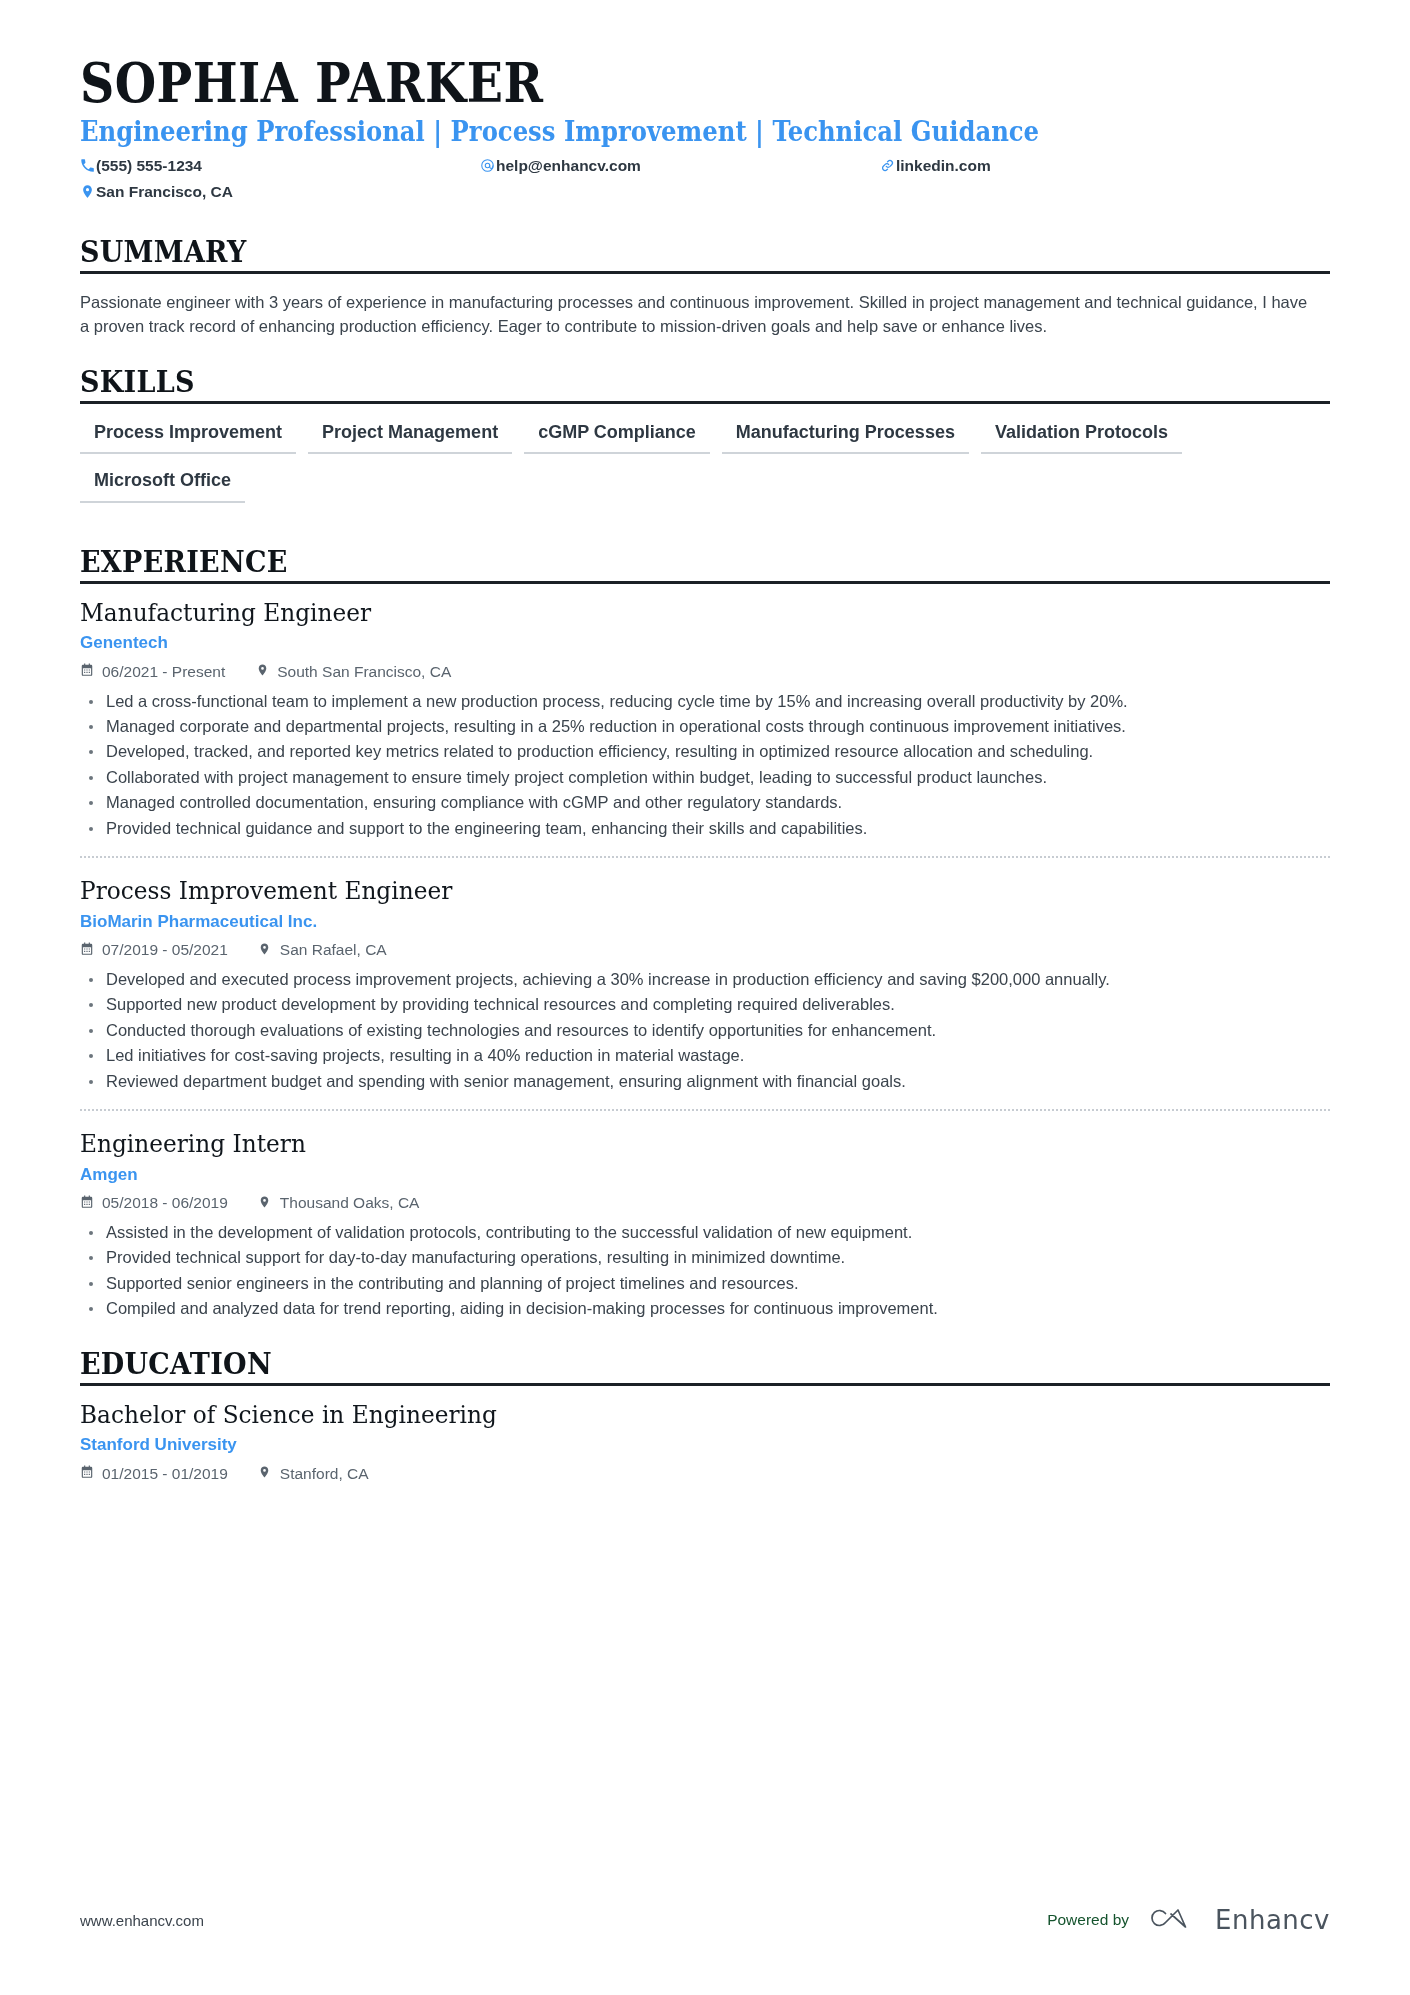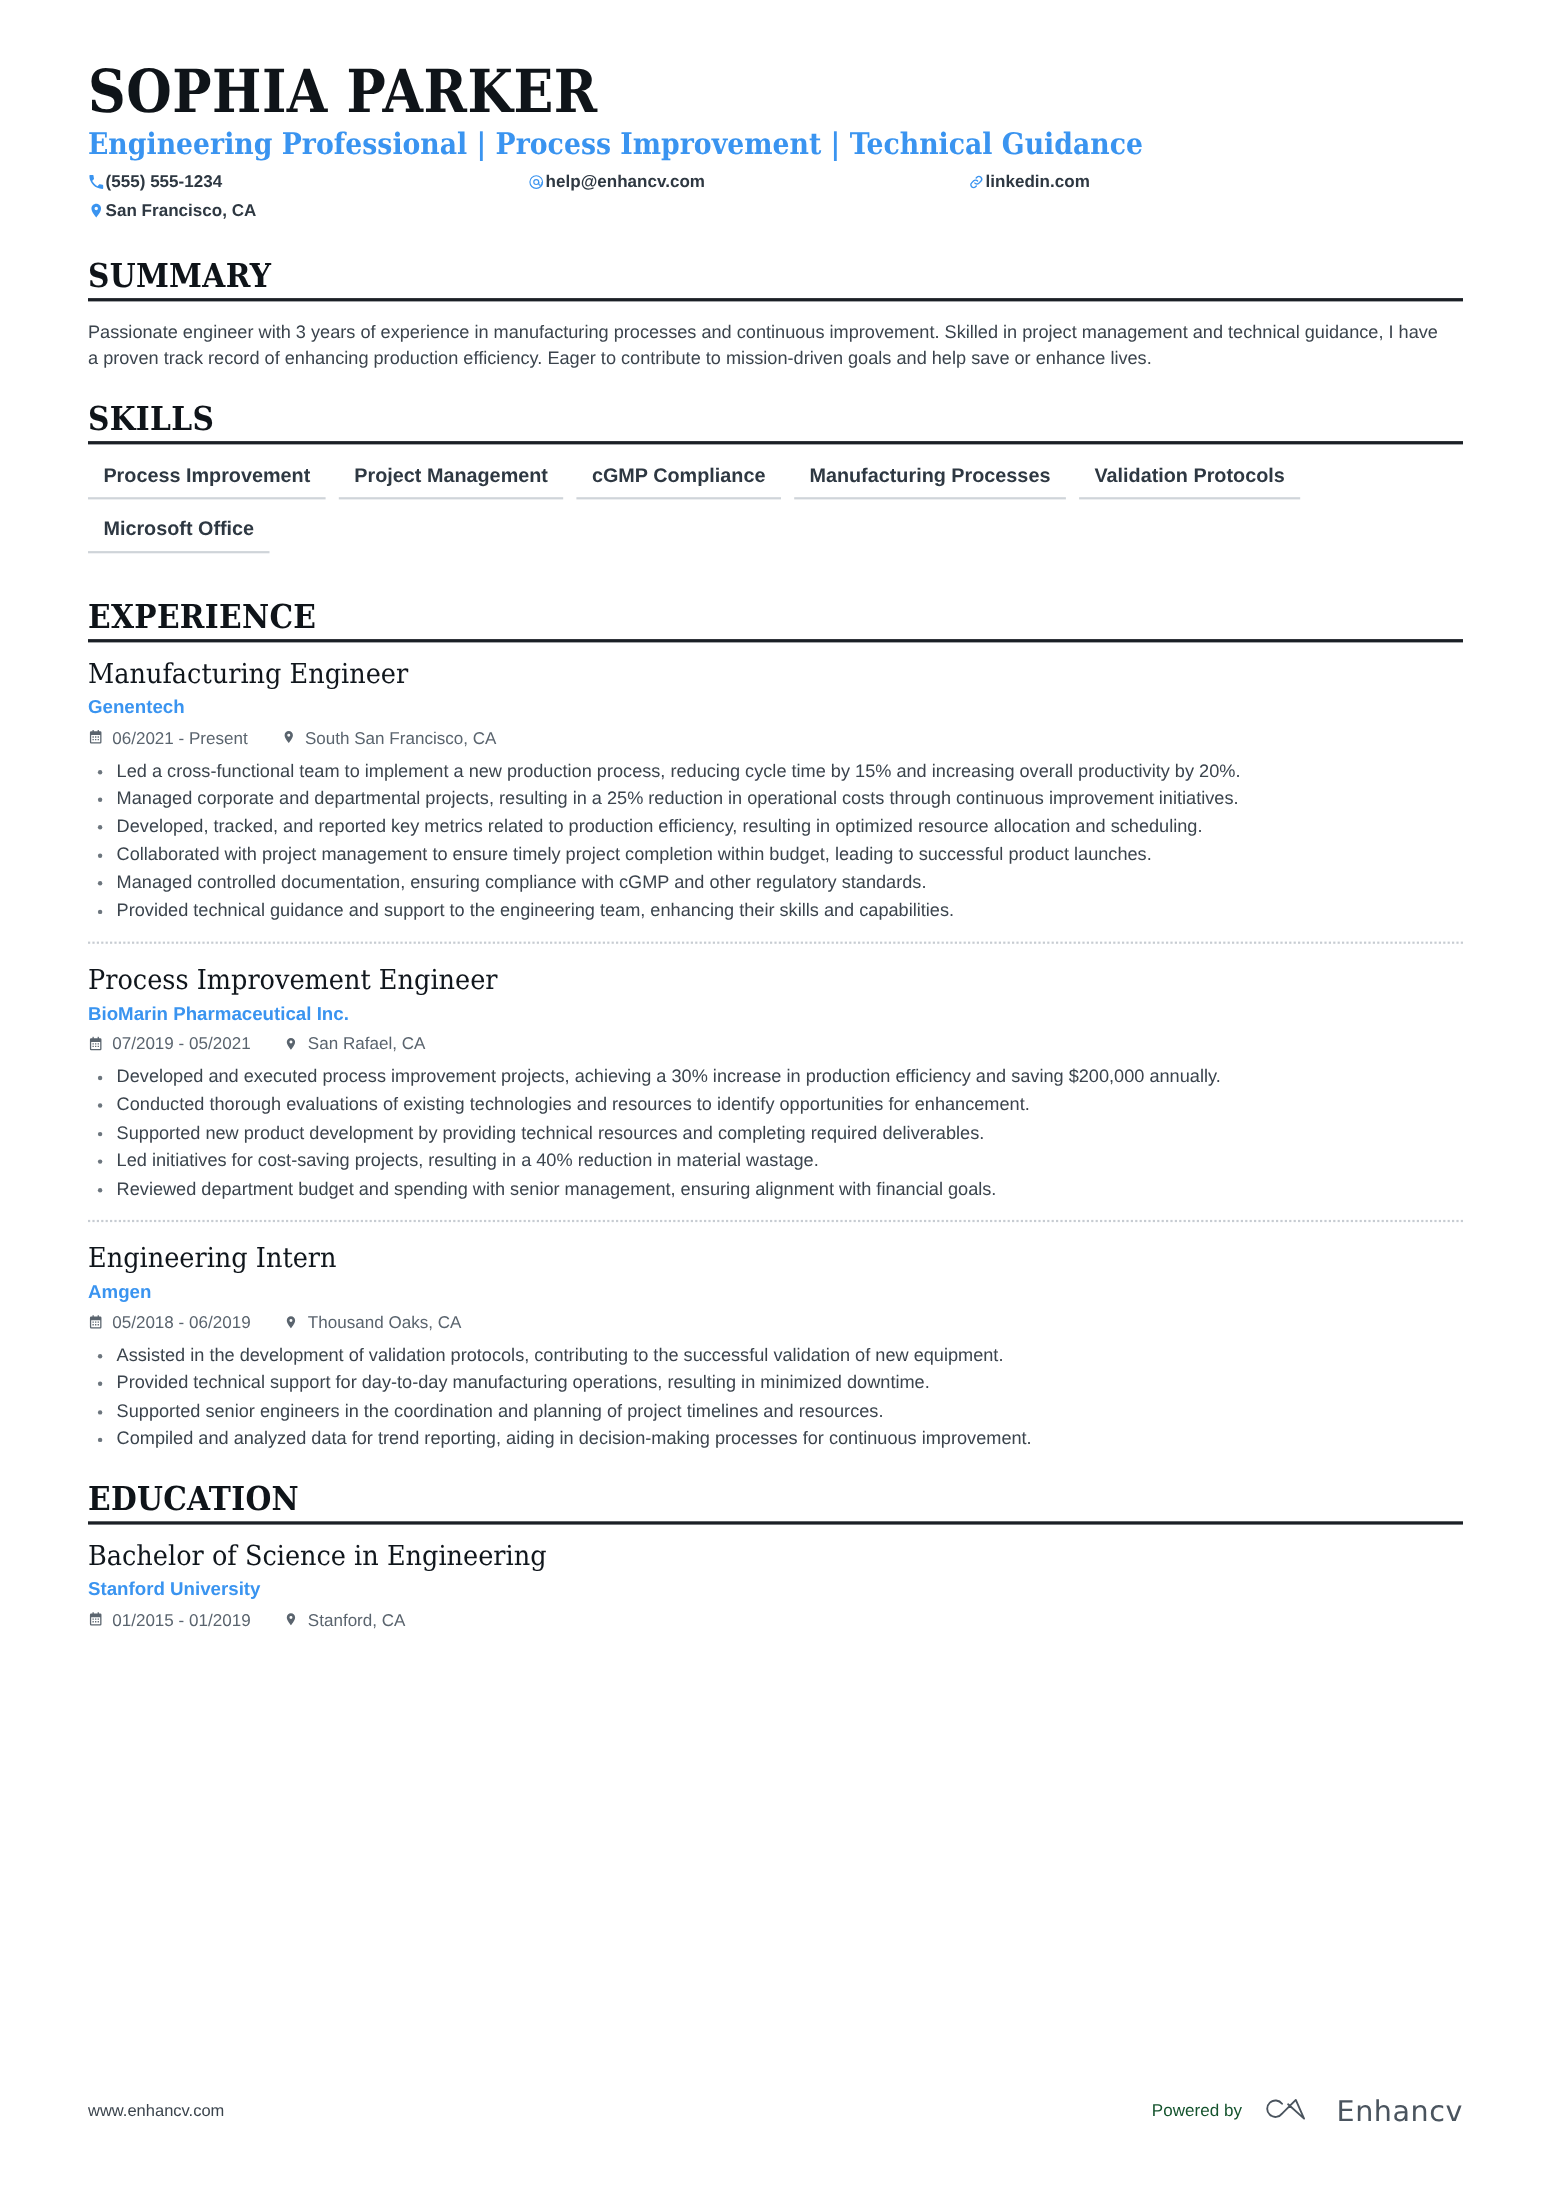--- a/index.html
+++ b/index.html
@@ -338,22 +338,22 @@
         <span class="gap"></span>
         <span class="mi">
           <svg width="13" height="14" viewBox="0 0 24 24" fill="currentColor">
             <path d="M12 2C8.1 2 5 5.1 5 9c0 5.2 7 13 7 13s7-7.8 7-13c0-3.9-3.1-7-7-7zm0 9.5A2.5 2.5 0 1 1 12 6.5a2.5 2.5 0 0 1 0 5z"></path>
           </svg>
         </span>
         <span>San Rafael, CA</span>
       </div>
       <ul class="bullets">
         <li>Developed and executed process improvement projects, achieving a 30% increase in production efficiency and saving $200,000 annually.</li>
+        <li>Supported new product development by providing technical resources and completing required deliverables.</li>
         <li>Conducted thorough evaluations of existing technologies and resources to identify opportunities for enhancement.</li>
-        <li>Supported new product development by providing technical resources and completing required deliverables.</li>
         <li>Led initiatives for cost-saving projects, resulting in a 40% reduction in material wastage.</li>
         <li>Reviewed department budget and spending with senior management, ensuring alignment with financial goals.</li>
       </ul>
     </div>
 
     <div class="entry">
       <div class="entry-title">Engineering Intern</div>
       <div class="entry-org">Amgen</div>
       <div class="entry-meta">
         <span class="mi">
@@ -366,21 +366,21 @@
         <span class="mi">
           <svg width="13" height="14" viewBox="0 0 24 24" fill="currentColor">
             <path d="M12 2C8.1 2 5 5.1 5 9c0 5.2 7 13 7 13s7-7.8 7-13c0-3.9-3.1-7-7-7zm0 9.5A2.5 2.5 0 1 1 12 6.5a2.5 2.5 0 0 1 0 5z"></path>
           </svg>
         </span>
         <span>Thousand Oaks, CA</span>
       </div>
       <ul class="bullets">
         <li>Assisted in the development of validation protocols, contributing to the successful validation of new equipment.</li>
         <li>Provided technical support for day-to-day manufacturing operations, resulting in minimized downtime.</li>
-        <li>Supported senior engineers in the coordination and planning of project timelines and resources.</li>
+        <li>Supported senior engineers in the contributing and planning of project timelines and resources.</li>
         <li>Compiled and analyzed data for trend reporting, aiding in decision-making processes for continuous improvement.</li>
       </ul>
     </div>
   </div>
 
   <div class="section">
     <div class="section-title">EDUCATION</div>
     <div class="section-rule"></div>
 
     <div class="entry">

